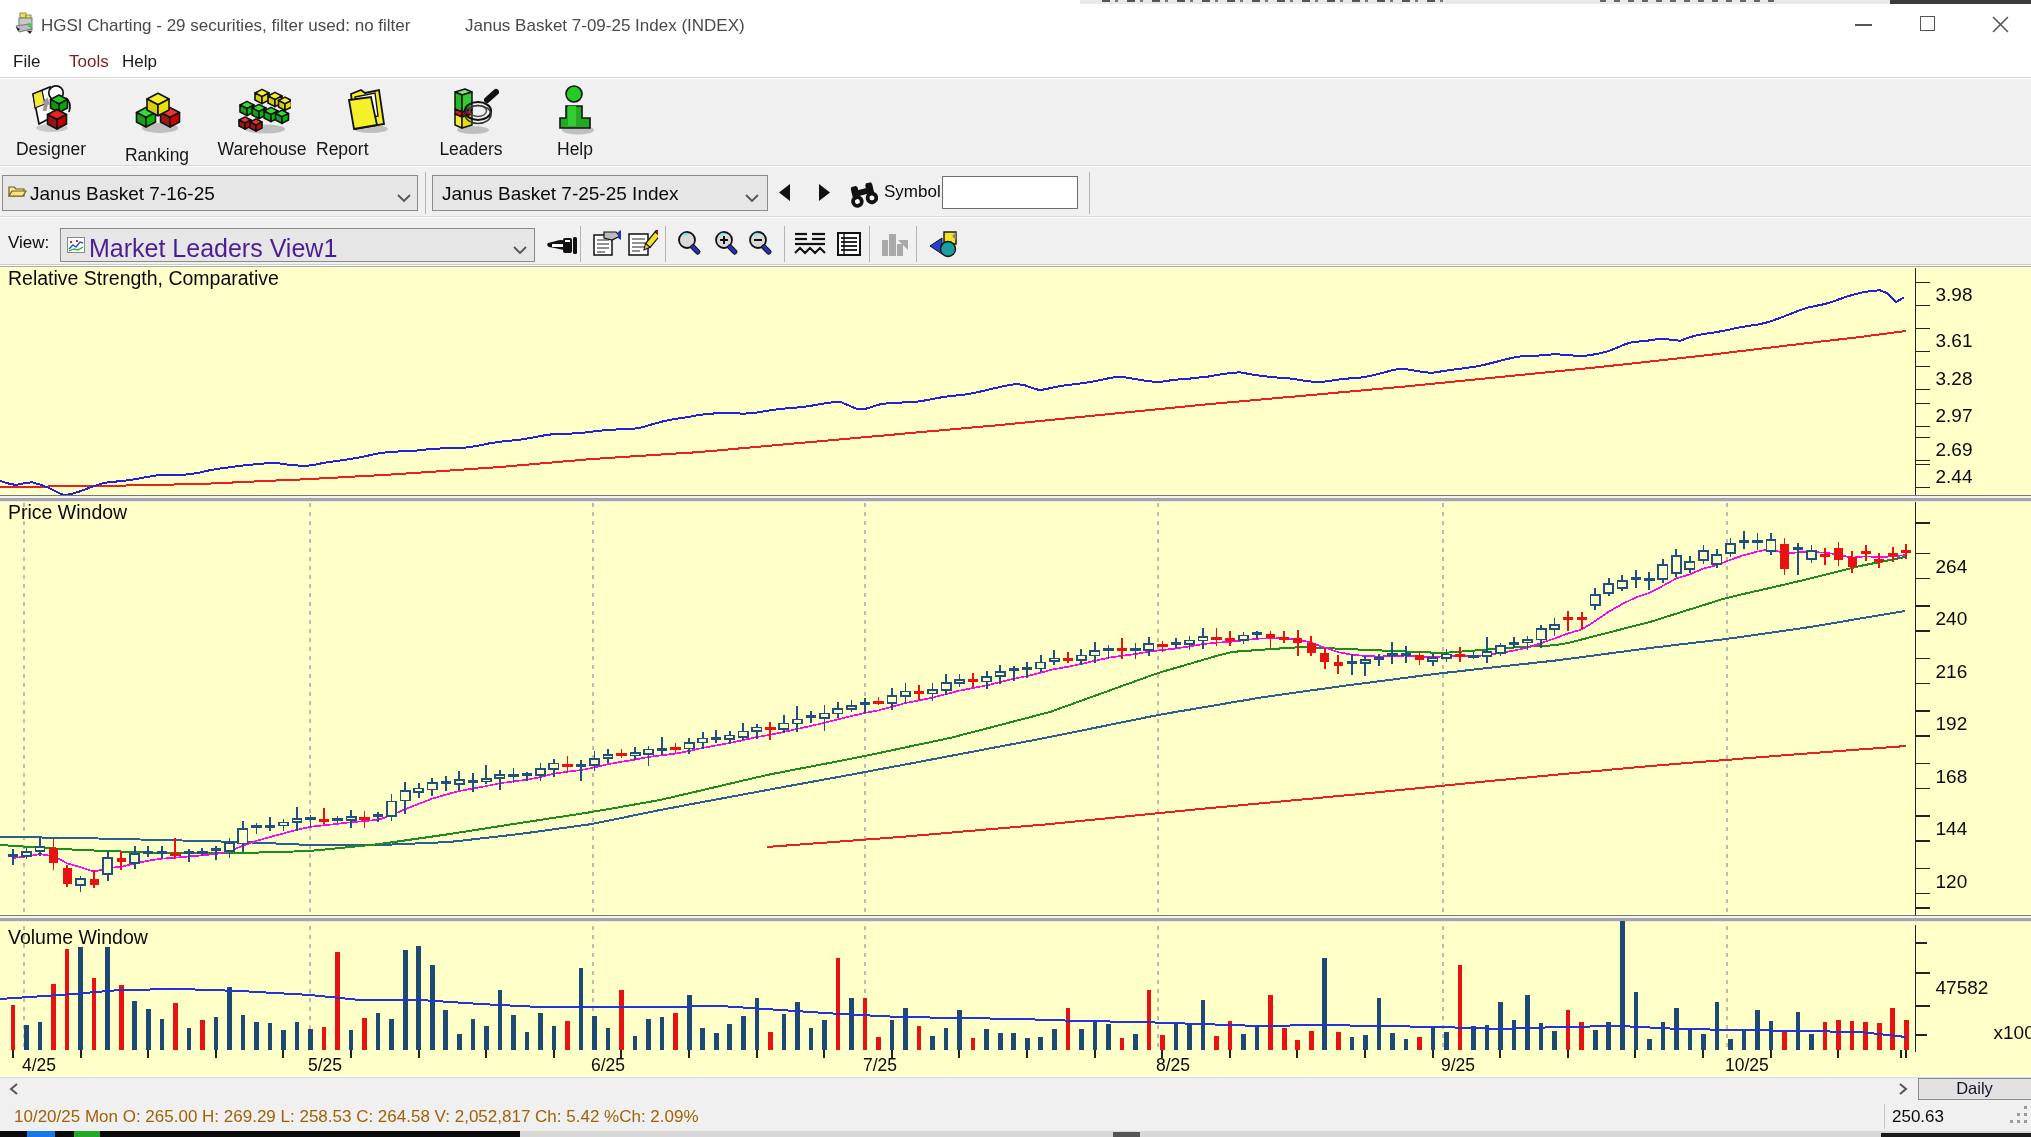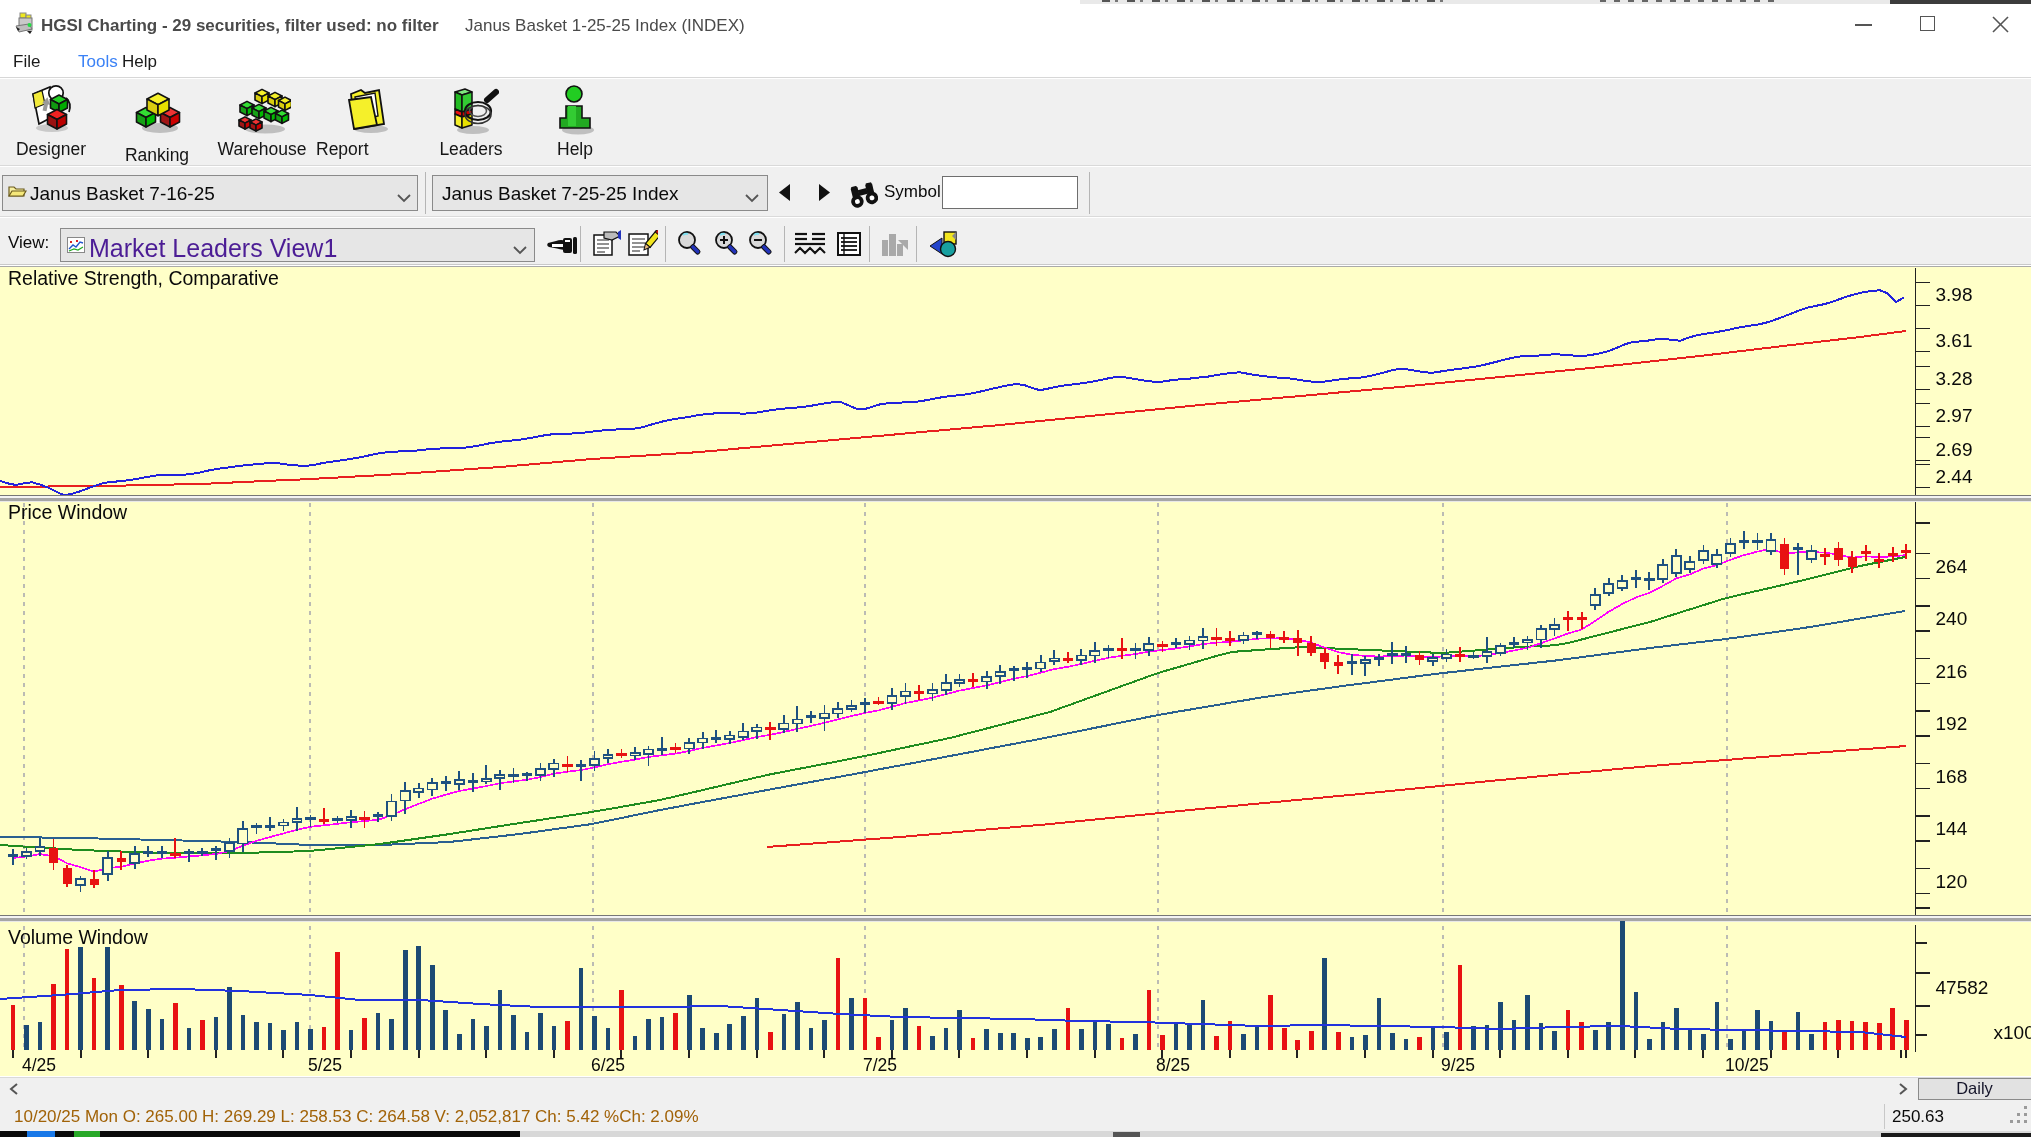--- a/index.html
+++ b/index.html
@@ -17,32 +17,32 @@
 <div class="abs" style="left:0;top:4px;width:2031px;height:41px;background:#fff"></div>
 <div class="abs" style="left:15px;top:12px;"><svg width="22" height="24" viewBox="0 0 22 24">
 <rect x="5" y="1" width="6" height="5" fill="#EEE820" stroke="#888" stroke-width="1"></rect>
 <rect x="11" y="3" width="5" height="4" fill="#EEE820" stroke="#888" stroke-width="1"></rect>
 <rect x="4" y="6" width="13" height="12" fill="#C9C9C9" stroke="#777" stroke-width="1"></rect>
 <polygon points="1,14 14,12 17,17 4,20" fill="#BDBDBD" stroke="#777" stroke-width="1"></polygon>
 <circle cx="14.5" cy="13" r="2" fill="#22DD44"></circle>
 <polygon points="1,15 3,19 5,17" fill="#222"></polygon>
 <polygon points="12,19 15,22 17,19" fill="#222"></polygon>
 </svg></div>
-<div class="abs" style="left:41px;top:16px;font-size:17px;color:#4A4A4A;font-weight:bold;">HGSI Charting - 29 securities, filter used: no filter</div>
-<div class="abs" style="left:465px;top:16px;font-size:17px;color:#4A4A4A;">Janus Basket 1-25-25 Index (INDEX)</div>
+<div class="abs" style="left:41px;top:16px;font-size:17px;color:#4A4A4A;">HGSI Charting - 29 securities, filter used: no filter</div>
+<div class="abs" style="left:465px;top:16px;font-size:17px;color:#4A4A4A;">Janus Basket 7-09-25 Index (INDEX)</div>
 <div class="abs" style="left:1855px;top:24px;width:17px;height:1.5px;background:#555"></div>
 <div class="abs" style="left:1920px;top:16px;width:15px;height:15px;border:1.5px solid #555"></div>
 <svg class="abs" style="left:1992px;top:16px" width="17" height="17" viewBox="0 0 17 17">
     <line x1="1" y1="1" x2="16" y2="16" stroke="#555" stroke-width="1.6"></line>
     <line x1="16" y1="1" x2="1" y2="16" stroke="#555" stroke-width="1.6"></line>
   </svg>
 
 <div class="abs" style="left:0;top:45px;width:2031px;height:33px;background:#fff;border-bottom:1px solid #D7D7D7"></div>
 <div class="abs" style="left:13px;top:52px;font-size:17px;color:#1A1A1A">File</div>
-<div class="abs" style="left:78px;top:52px;font-size:17px;color:#3b82f6">Tools</div>
+<div class="abs" style="left:69px;top:52px;font-size:17px;color:#7f1d1d">Tools</div>
 <div class="abs" style="left:122px;top:52px;font-size:17px;color:#1A1A1A">Help</div>
 
 <div class="abs" style="left:0;top:79px;width:2031px;height:87px;background:#F0F0F0;border-bottom:1px solid #D9D9D9"></div>
 <div class="abs" style="left:25px;top:84px"><svg width="52" height="52" viewBox="0 0 52 52">
 <ellipse cx="27" cy="44" rx="16" ry="4" fill="#C9C9C9"></ellipse>
 <polygon points="8,10 25,3 31,31 14,40" fill="#fff" stroke="#111" stroke-width="1.7"></polygon>
 <polygon points="8,10 17,6.5 20,20 10,24" fill="#F2EA3A" stroke="#111" stroke-width="1.2"></polygon>
 <polygon points="21,13 25,20 23,20 23,27 19,27 19,20 17,20" fill="#999" transform="rotate(12 21 20)"></polygon>
 <circle cx="31" cy="9" r="7.2" fill="#fff" stroke="#111" stroke-width="1.7"></circle>
 <g stroke="#111" stroke-width="1.6" stroke-linejoin="round">

